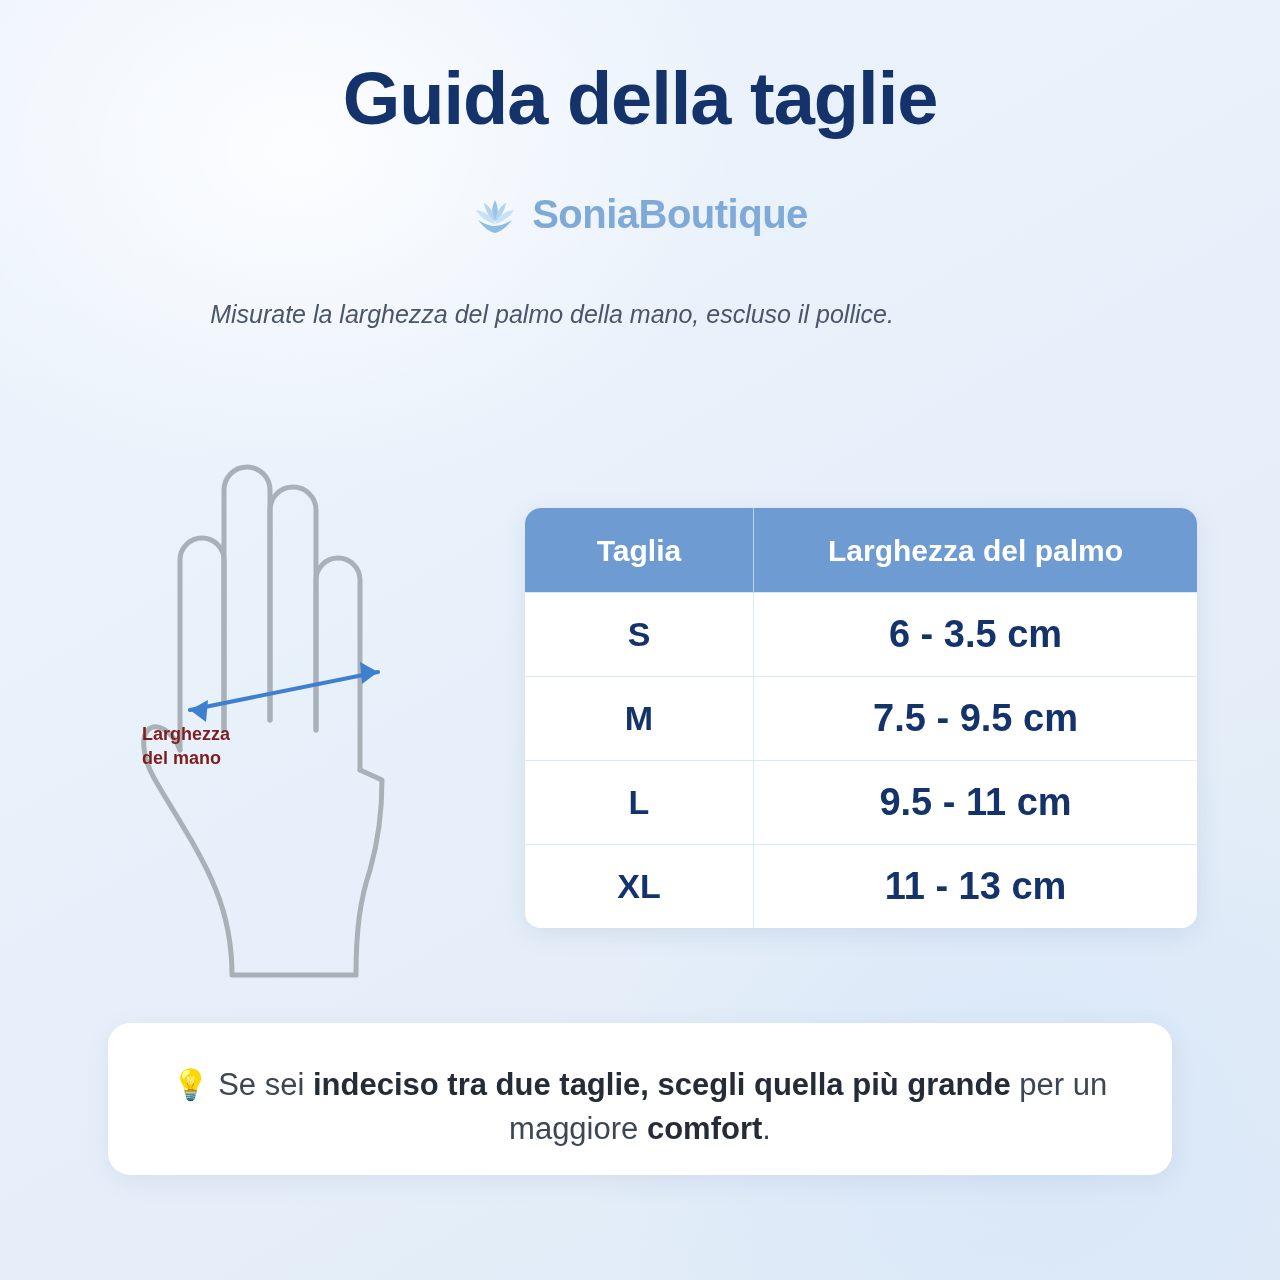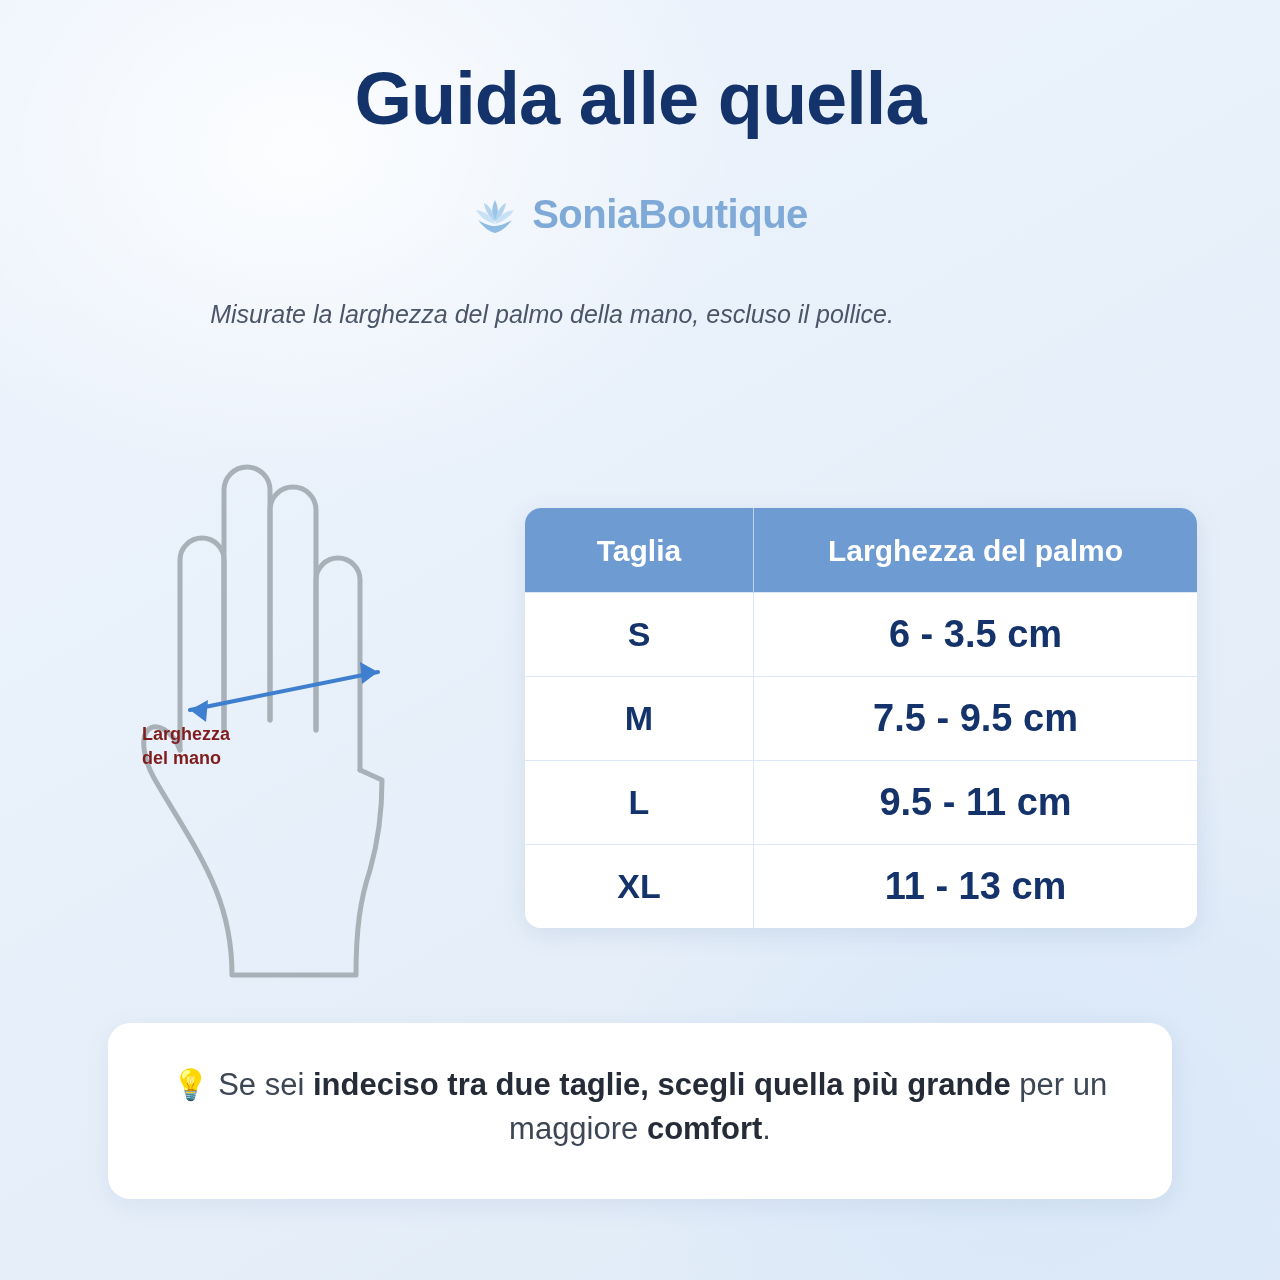--- a/index.html
+++ b/index.html
@@ -155,21 +155,21 @@
 
   
   .tip-card {
     position: absolute;
     left: 108px;
     top: 1023px;
     width: 1064px;
     background: #ffffff;
     border-radius: 22px;
     box-shadow: 0 6px 26px rgba(32, 70, 130, 0.08);
-    padding: 40px 48px 48px;
+    padding: 40px 48px 24px;
     box-sizing: border-box;
   }
   .tip-text {
     text-align: center;
     font-size: 31px;
     line-height: 1.42;
     color: #3d4654;
   }
   .tip-text b { color: #252c38; }
   .bulb {
@@ -178,21 +178,21 @@
   }
 </style>
 </head>
 <body>
 
 <div class="page">
 
   <div class="bg-sheen"></div>
   <div class="bg-sheen2"></div>
 
-  <div class="title">Guida alle quella</div>
+  <div class="title">Guida della taglie</div>
 
   <div class="brand-row">
     <span>
       <svg class="brand-logo" viewBox="0 0 46 40" xmlns="http://www.w3.org/2000/svg">
         <path d="M23 3 C19.5 10 19 17 23 24 C27 17 26.5 10 23 3 Z" fill="#9cc4e6"></path>
         <path d="M23 25 C17 20 13 13 12 6 C18 9 22 16 23 25 Z" fill="#b4d4ef"></path>
         <path d="M23 25 C29 20 33 13 34 6 C28 9 24 16 23 25 Z" fill="#b4d4ef"></path>
         <path d="M23 27 C15 25 8 20 4 13 C12 14 20 19 23 27 Z" fill="#c9e1f5"></path>
         <path d="M23 27 C31 25 38 20 42 13 C34 14 26 19 23 27 Z" fill="#c9e1f5"></path>
         <path d="M6 23 C12 31 18 35 23 36 C28 35 34 31 40 23 C33 27 28 29 23 29 C18 29 13 27 6 23 Z" fill="#8fbce2"></path>

